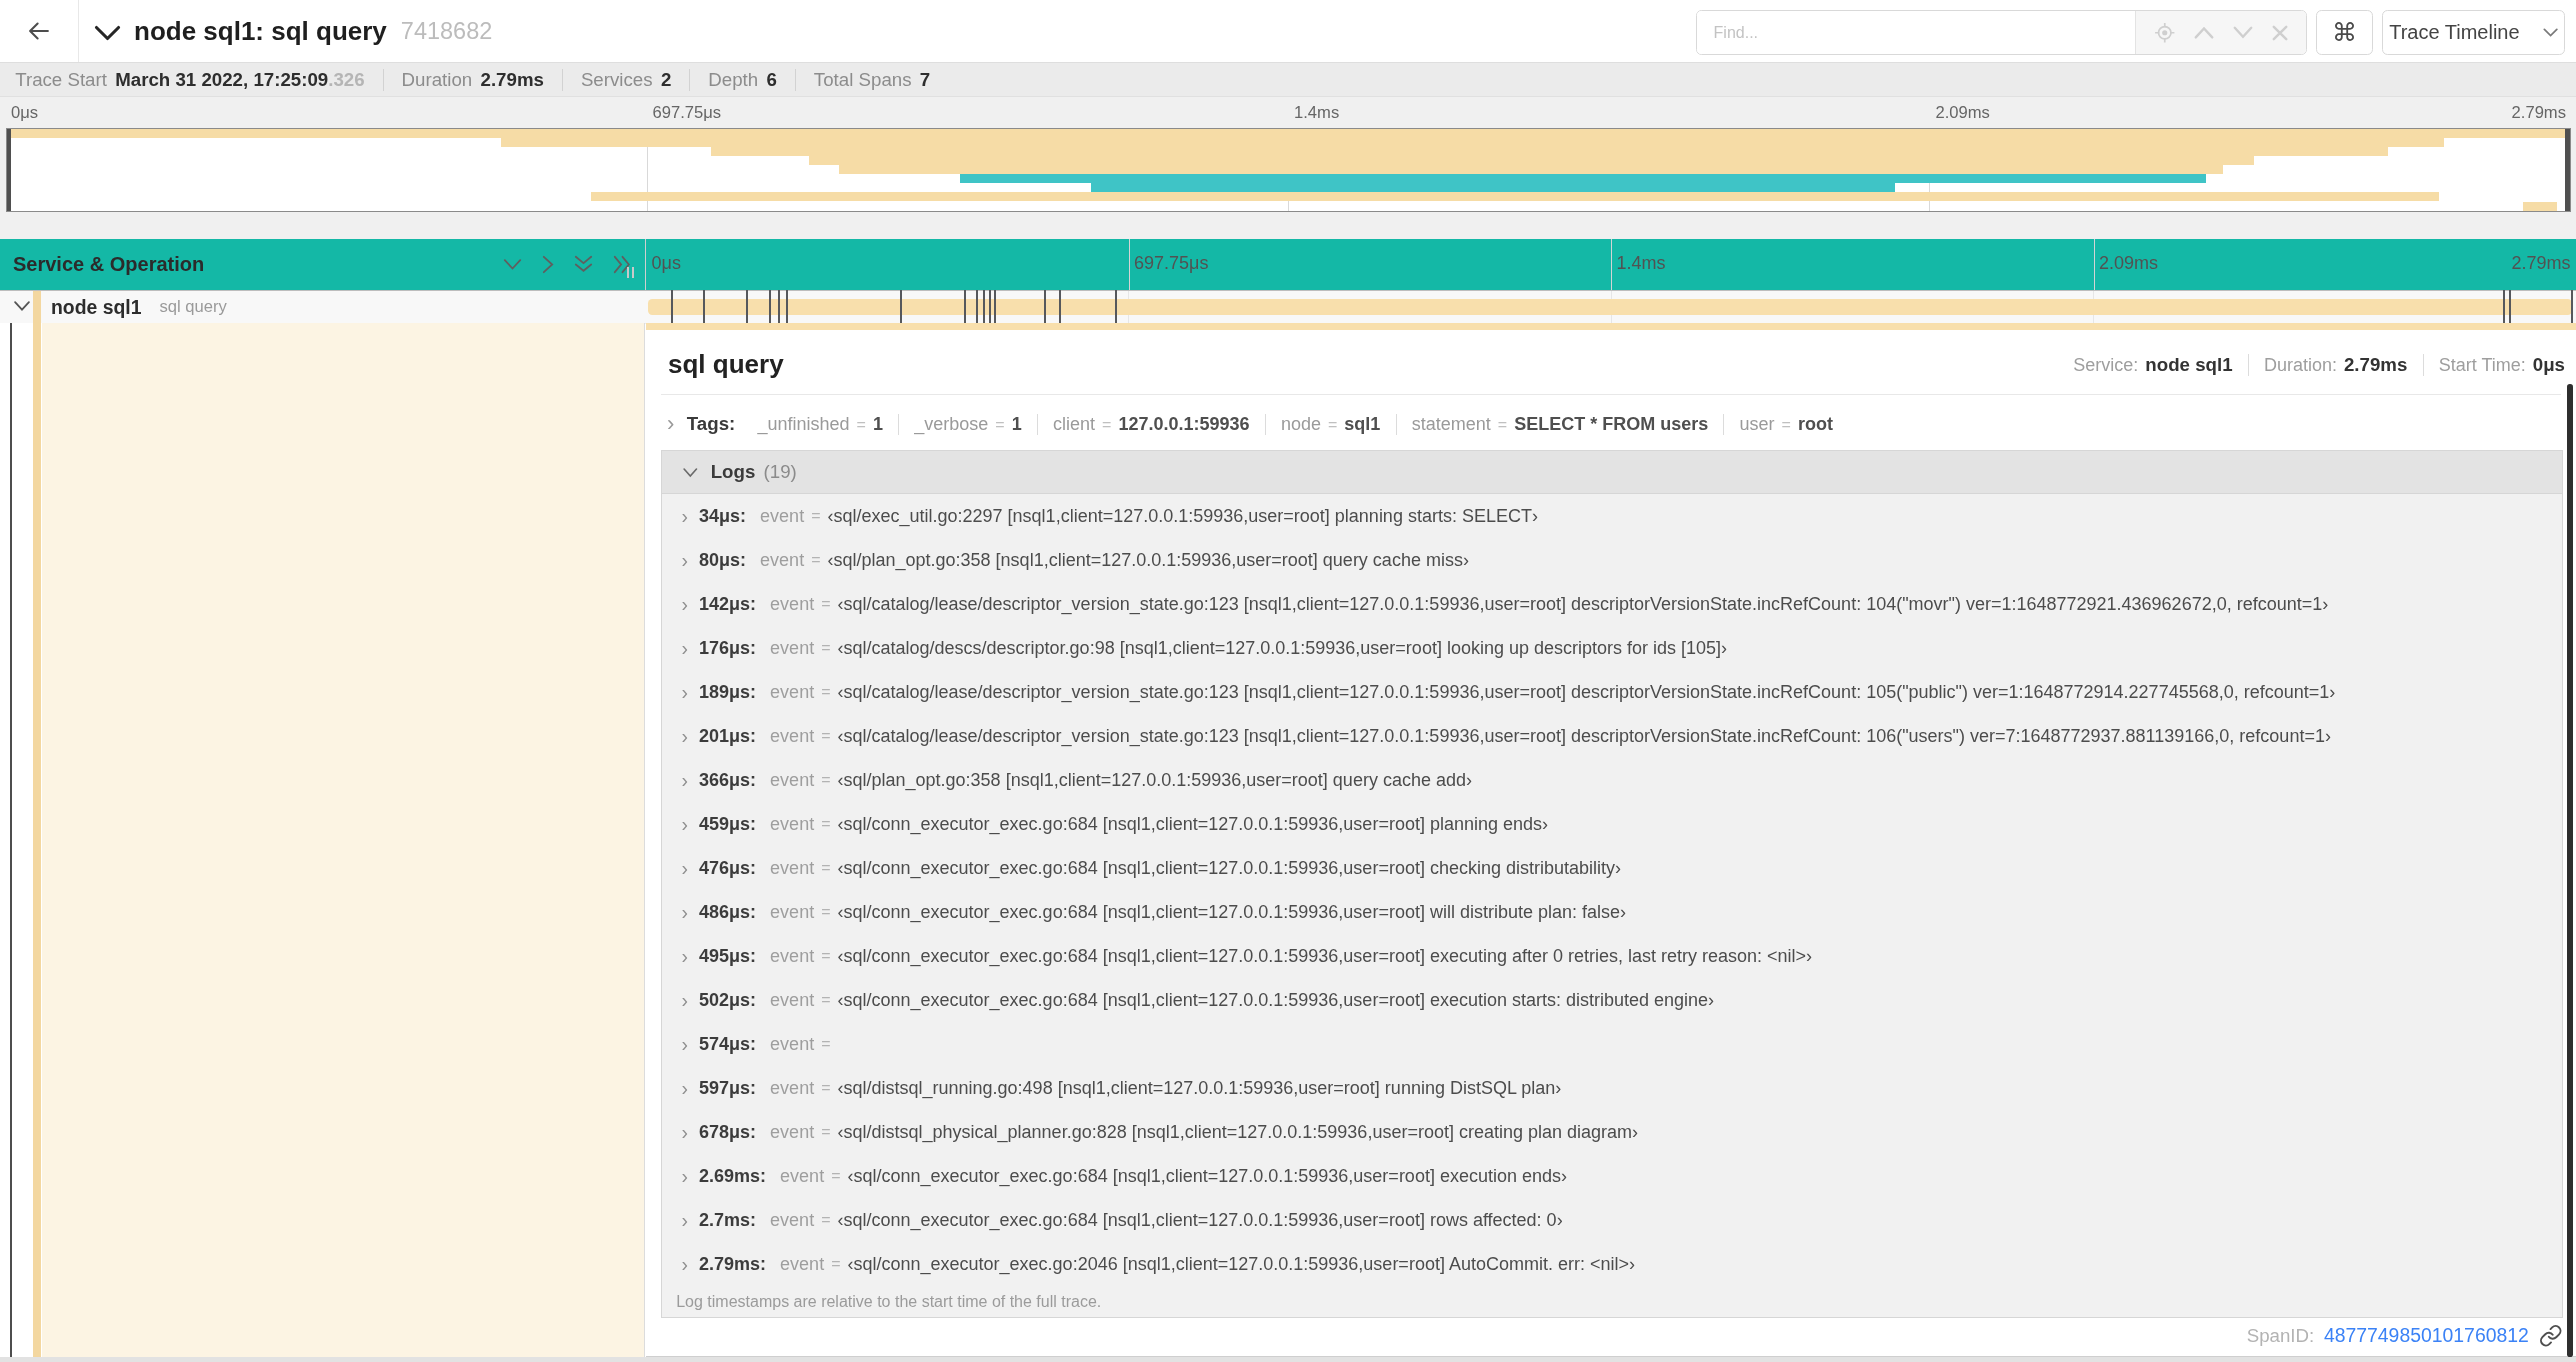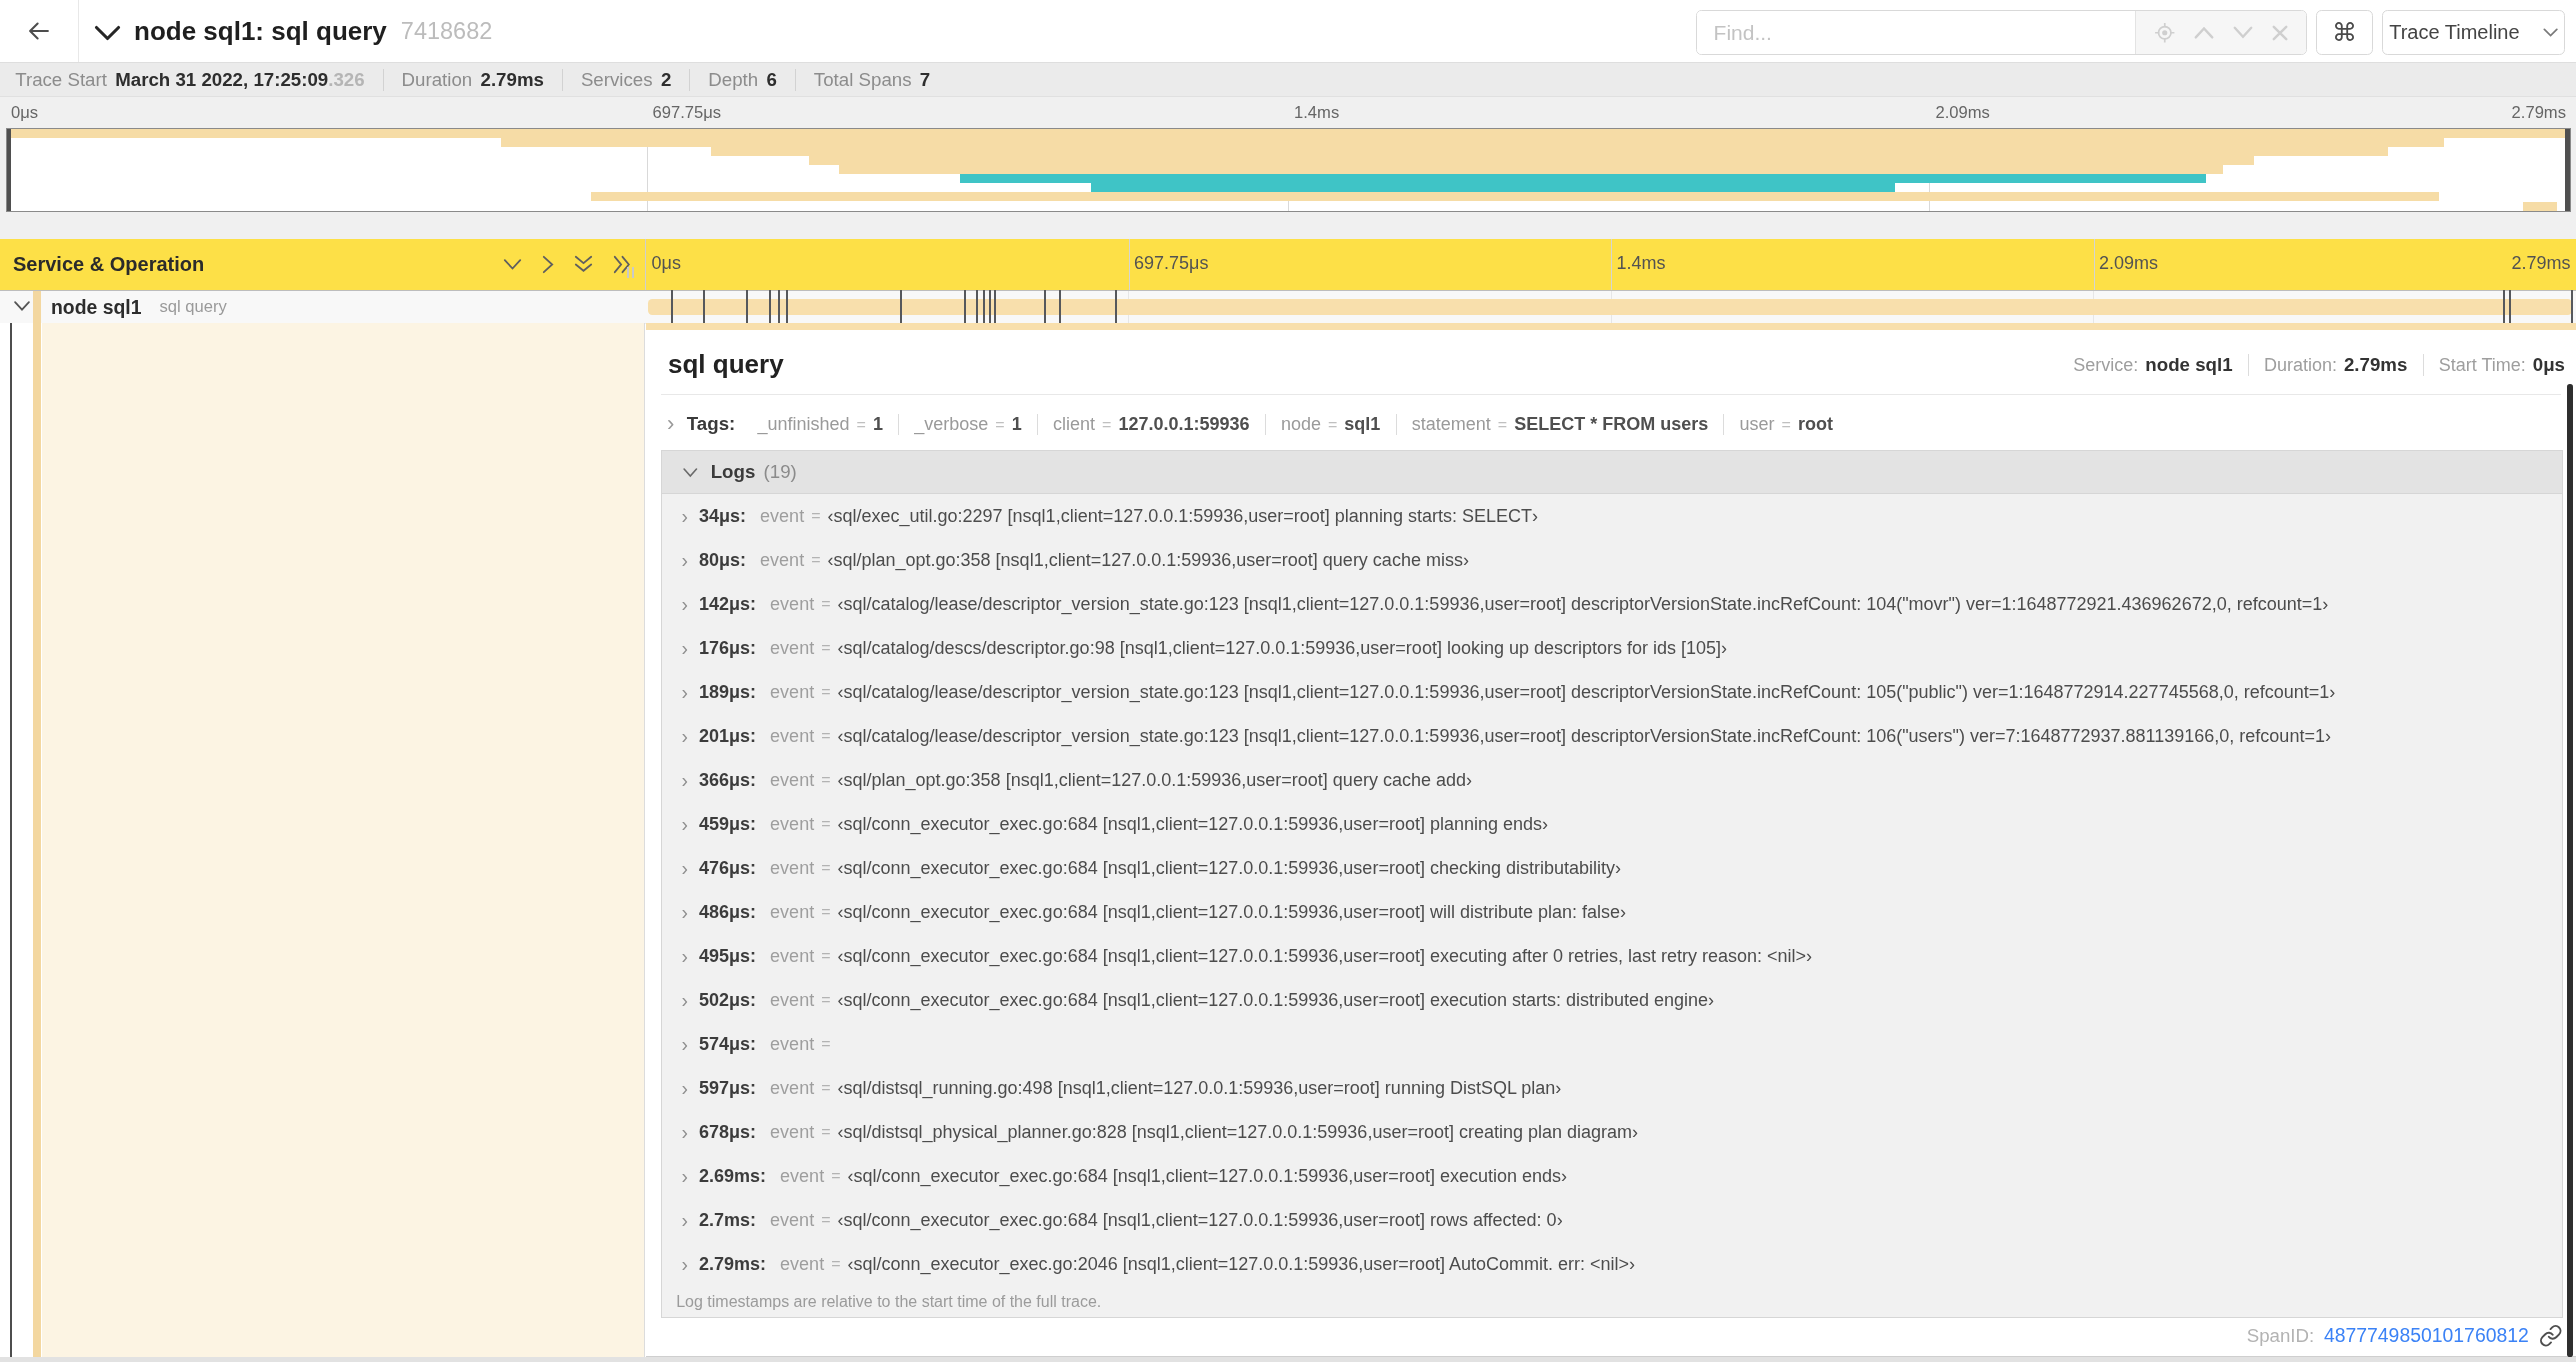--- a/index.html
+++ b/index.html
@@ -11,21 +11,21 @@
   
   .topbar{left:0;top:0;width:2576px;height:62px;background:#fff;}
   .back-btn{left:0;top:0;width:78px;height:62px;border-right:0.7px solid #e8e8e8;
             display:flex;align-items:center;justify-content:center;cursor:pointer;}
   .title-chevron{left:93px;top:23.5px;}
   .trace-title{left:134px;top:0;height:62px;display:flex;align-items:center;font-size:26px;
                font-weight:bold;color:#1f1f1f;white-space:nowrap;}
   .trace-id{font-weight:normal;font-size:23.5px;color:#bcbcbc;margin-left:14px;}
   .find-box{left:1696px;top:10.4px;width:609px;height:43px;border:0.7px solid #d9d9d9;border-radius:5.5px;
             background:#fff;display:flex;overflow:hidden;}
-  .find-input{flex:1;border:0;outline:none;font-size:21px;color:#555;padding:0 16.6px;
+  .find-input{flex:1;border:0;outline:none;font-size:16px;color:#555;padding:0 16.6px;
               font-family:"Liberation Sans",sans-serif;background:#fff;}
   .find-input::placeholder{color:#c3c3c3;}
   .find-tools{width:170px;background:#f6f6f6;border-left:0.7px solid #e3e3e3;display:flex;
               align-items:center;justify-content:space-evenly;}
   .kbd-btn{left:2316px;top:10.4px;width:55px;height:43px;border:0.7px solid #d9d9d9;border-radius:5.5px;
            background:#fff;display:flex;align-items:center;justify-content:center;
            font-size:25px;color:#4a4a4a;cursor:pointer;}
   .view-btn{left:2382px;top:10.4px;width:181px;height:43px;border:0.7px solid #d9d9d9;border-radius:5.5px;
             background:#fff;display:flex;align-items:center;justify-content:center;gap:23px;
             font-size:20px;color:#444;cursor:pointer;white-space:nowrap;}
@@ -44,21 +44,21 @@
   .mini-zone{left:0;top:97px;width:2576px;height:142px;background:#f0f0f0;}
   .mini-labels{left:5.5px;top:5.5px;width:2566px;height:23.5px;font-size:16.6px;color:#666;}
   .mini-canvas{left:5.5px;top:30.5px;width:2565px;height:84px;background:#fff;
                border:1.4px solid #8a8a8a;box-sizing:border-box;cursor:crosshair;}
   .grid-v{position:absolute;top:0;bottom:0;width:0.7px;background:#d9d9d9;}
   .mm-bar{position:absolute;height:9px;}
   .mm-handle{position:absolute;top:0;bottom:0;width:4.2px;background:#4f4f4f;}
   .tick{position:absolute;top:0;white-space:nowrap;}
 
   
-  .tl-header{left:0;top:239px;width:2576px;height:52px;background:#fde047;
+  .tl-header{left:0;top:239px;width:2576px;height:52px;background:#14b8a6;
              border-bottom:1.4px solid #bdbdbd;box-sizing:border-box;}
   .col-title{position:absolute;left:13px;top:0;height:51px;display:flex;align-items:center;
              font-size:20px;font-weight:bold;color:#2b2b2b;}
   .col-icons{position:absolute;left:502px;top:0;height:51px;display:flex;align-items:center;gap:18px;}
   .icon-btn{cursor:pointer;display:flex;align-items:center;}
   .grip{position:absolute;left:627px;top:28px;display:flex;gap:2.8px;cursor:col-resize;}
   .grip i{display:block;width:2.1px;height:11px;background:#c9c9c9;}
   .ruler{position:absolute;left:645px;top:0;width:1931px;height:51px;font-size:18px;color:#525252;
          border-left:0.7px solid #cfcfcf;box-sizing:border-box;}
   .ruler .tick{top:14px;}

